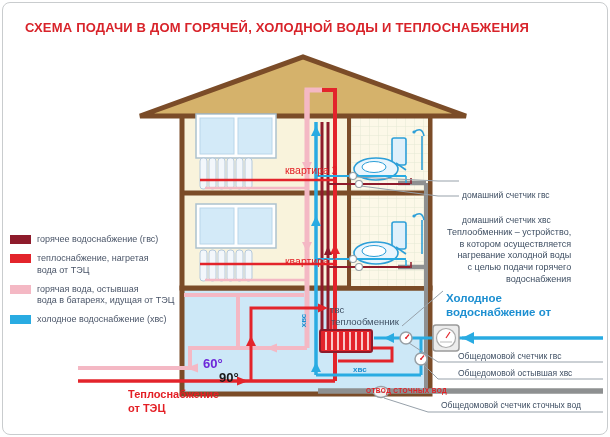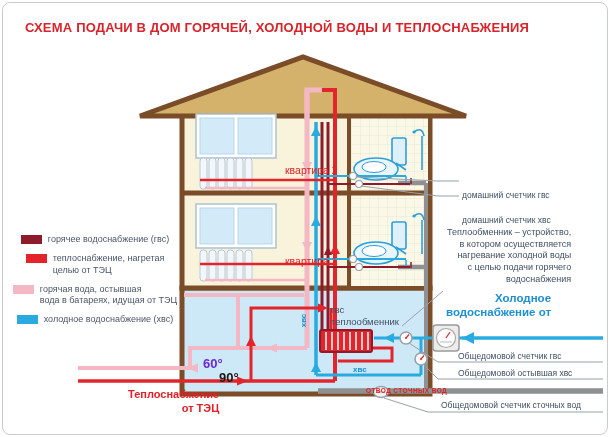--- a/index.html
+++ b/index.html
@@ -1,27 +1,27 @@
 <!DOCTYPE html>
 <html><head>
 <meta charset="utf-8">
 <style>
   html,body{margin:0;padding:0;background:#fff;}
   .stage{position:relative;width:610px;height:437px;background:#fff;overflow:hidden;
          font-family:"Liberation Sans",sans-serif;}
   .frame{position:absolute;left:2px;top:2px;right:2px;bottom:2px;border:1px solid #c9ccce;border-radius:8px;}
   .abs{position:absolute;}
   .title{left:0;top:20px;width:554px;text-align:center;font-size:13px;font-weight:bold;color:#d8232a;letter-spacing:.2px;}
-  .legend-row{display:flex;align-items:flex-start;gap:6px;justify-content:center;}
+  .legend-row{display:flex;align-items:flex-start;gap:6px;}
   .swatch{width:21px;height:9px;margin-top:1px;flex:0 0 auto;}
   .legend-label{font-size:9px;color:#4a5568;line-height:1.25;white-space:pre-line;}
   .ann{font-size:8.5px;color:#3f4f63;white-space:pre-line;line-height:1.3;}
   .red-label{color:#e31e24;margin-left:44px;}
   .blue-label{color:#1d8fd1;}
-  .pre{white-space:pre-line;text-align:right;}
+  .pre{white-space:pre-line;}
   svg{position:absolute;left:0;top:0;}
 </style>
 </head>
 <body>
 
 <div class="stage">
   <div class="frame"></div>
 
   <svg width="610" height="437" viewBox="0 0 610 437">
     <defs>
@@ -192,21 +192,21 @@
   <div class="abs title">СХЕМА ПОДАЧИ В ДОМ ГОРЯЧЕЙ, ХОЛОДНОЙ ВОДЫ И ТЕПЛОСНАБЖЕНИЯ</div>
 
   <div class="abs" style="left:10px;top:234px;width:170px;display:flex;flex-direction:column;gap:8px;">
     <div class="legend-row">
       <span class="swatch" style="background: rgb(142, 27, 43);"></span>
       <span class="legend-label">горячее водоснабжение (гвс)</span>
     </div>
     <div class="legend-row">
       <span class="swatch" style="background: rgb(227, 36, 43);"></span>
       <span class="legend-label">теплоснабжение, нагретая
-целью от ТЭЦ</span>
+вода от ТЭЦ</span>
     </div>
     <div class="legend-row">
       <span class="swatch" style="background: rgb(244, 184, 196);"></span>
       <span class="legend-label">горячая вода, остывшая
 вода в батареях, идущая от ТЭЦ</span>
     </div>
     <div class="legend-row">
       <span class="swatch" style="background: rgb(41, 171, 226);"></span>
       <span class="legend-label">холодное водоснабжение (хвс)</span>
     </div>

